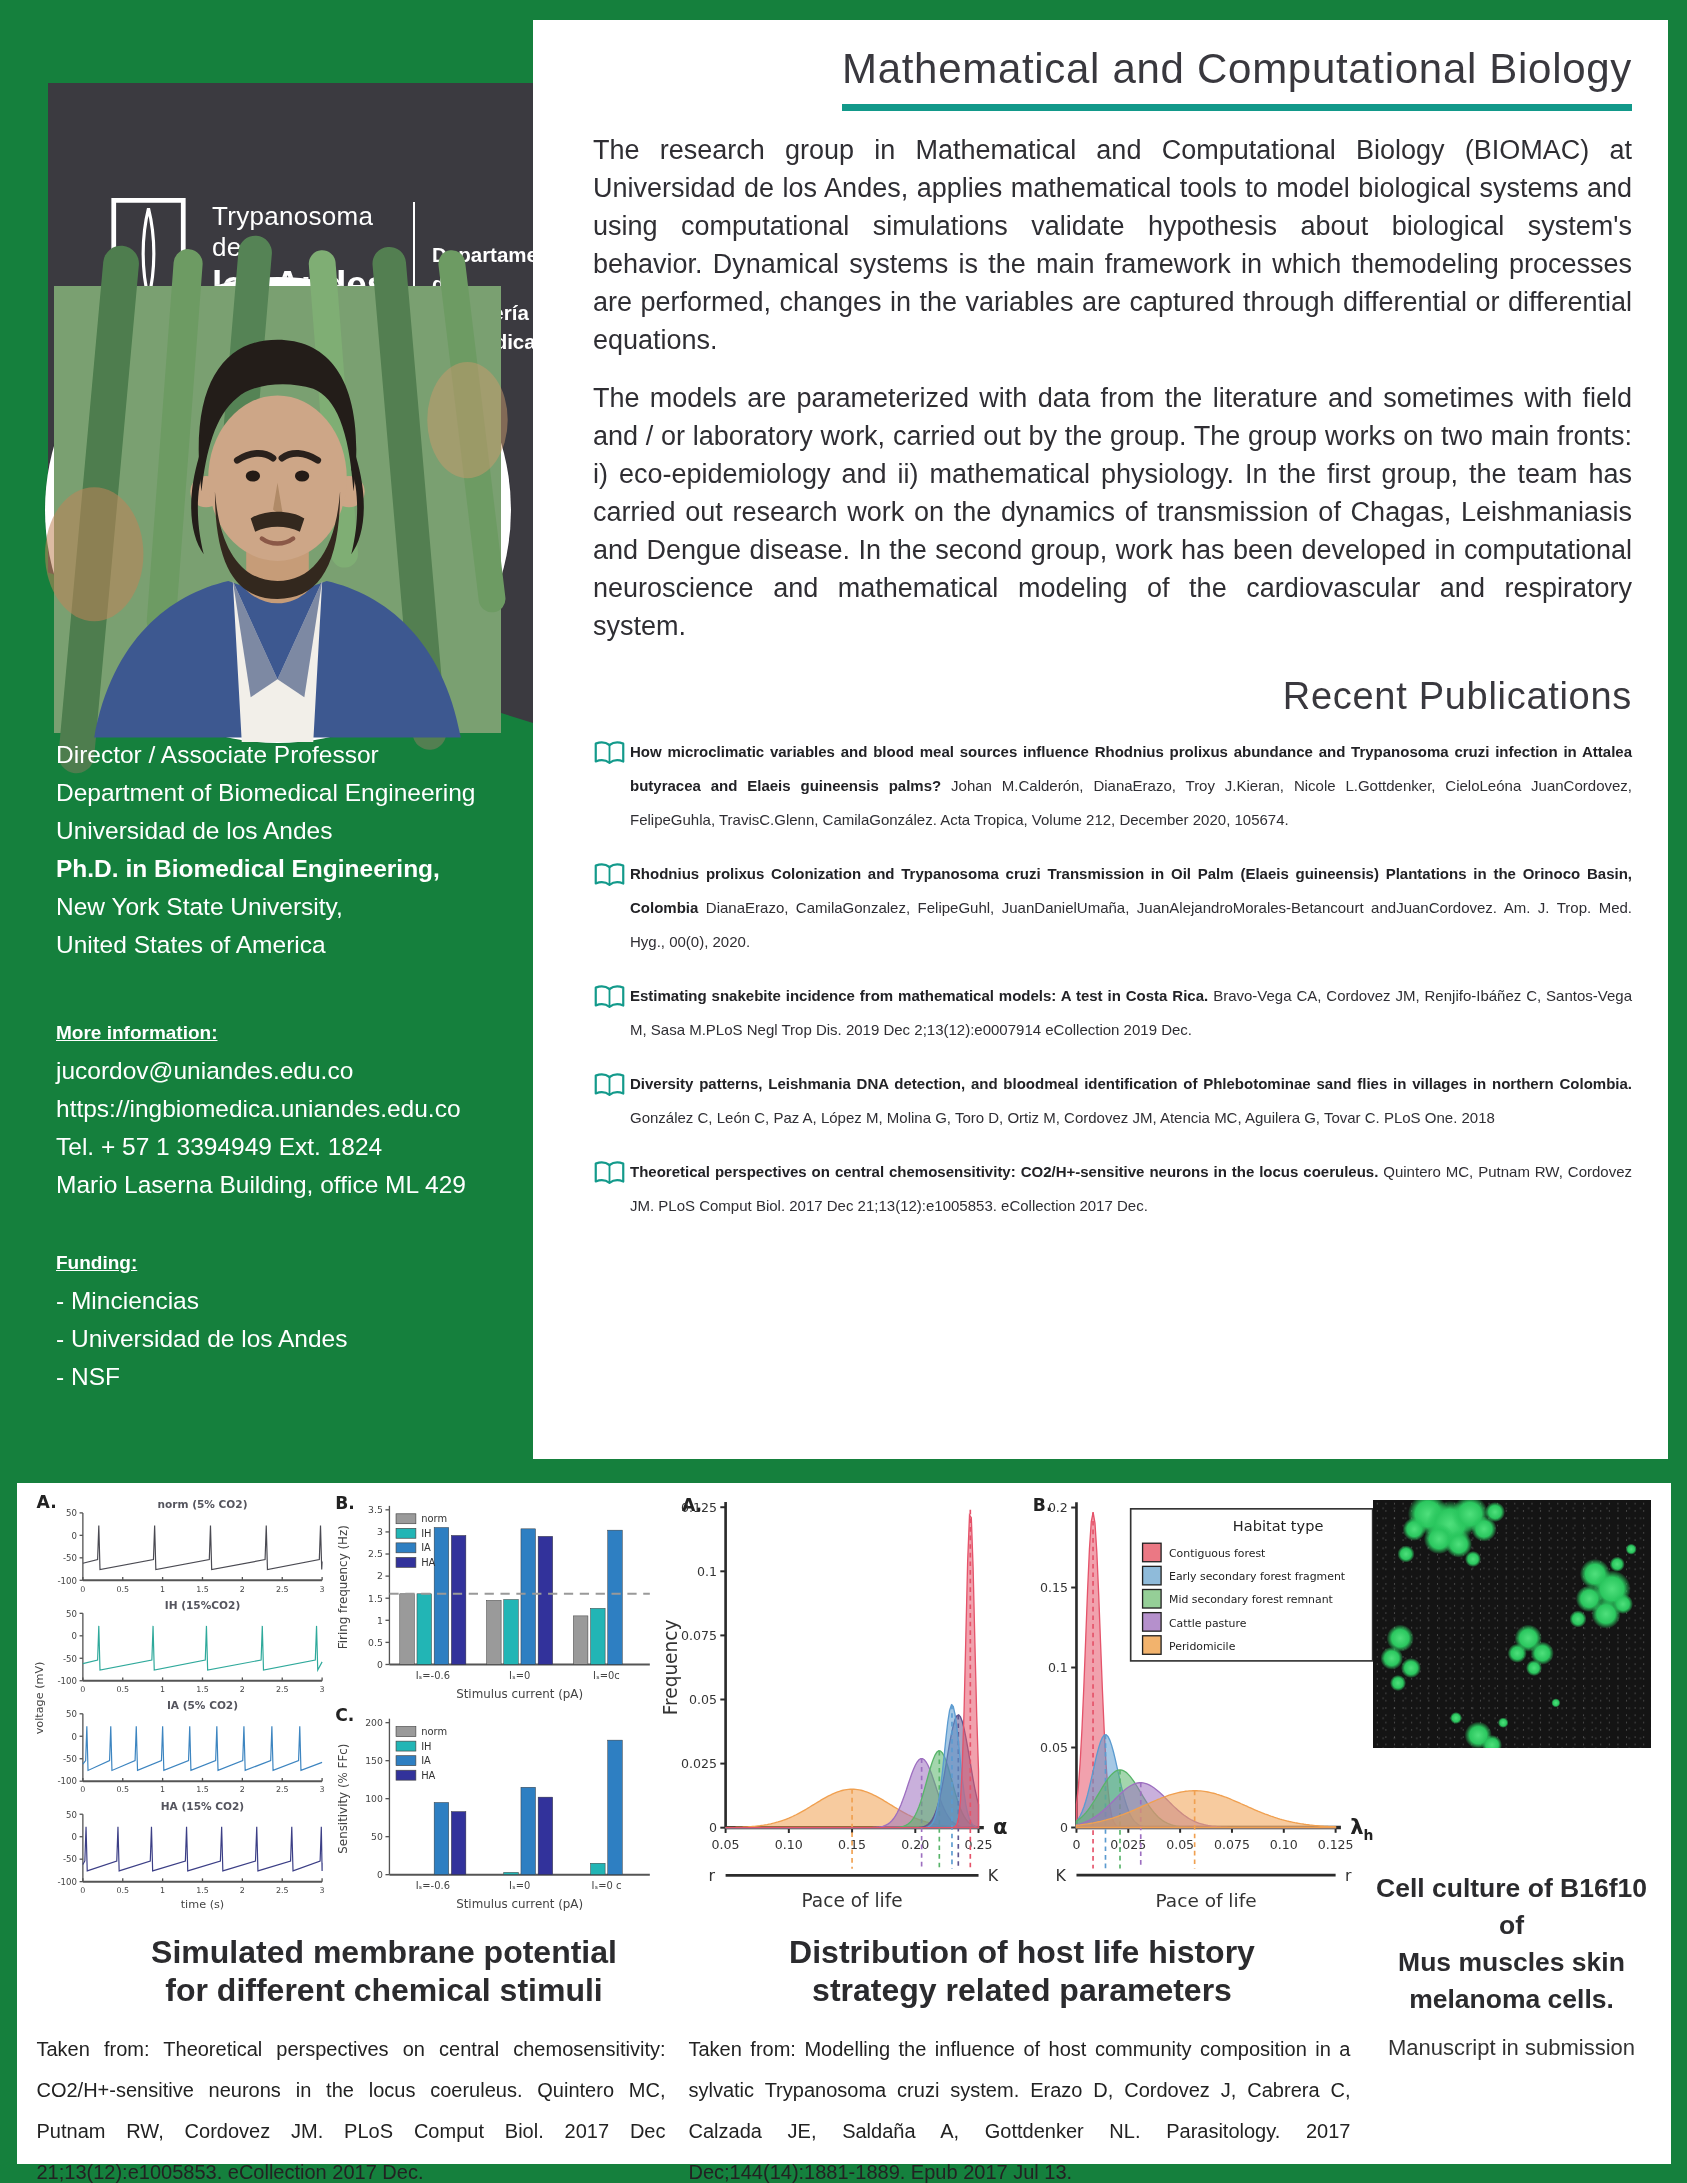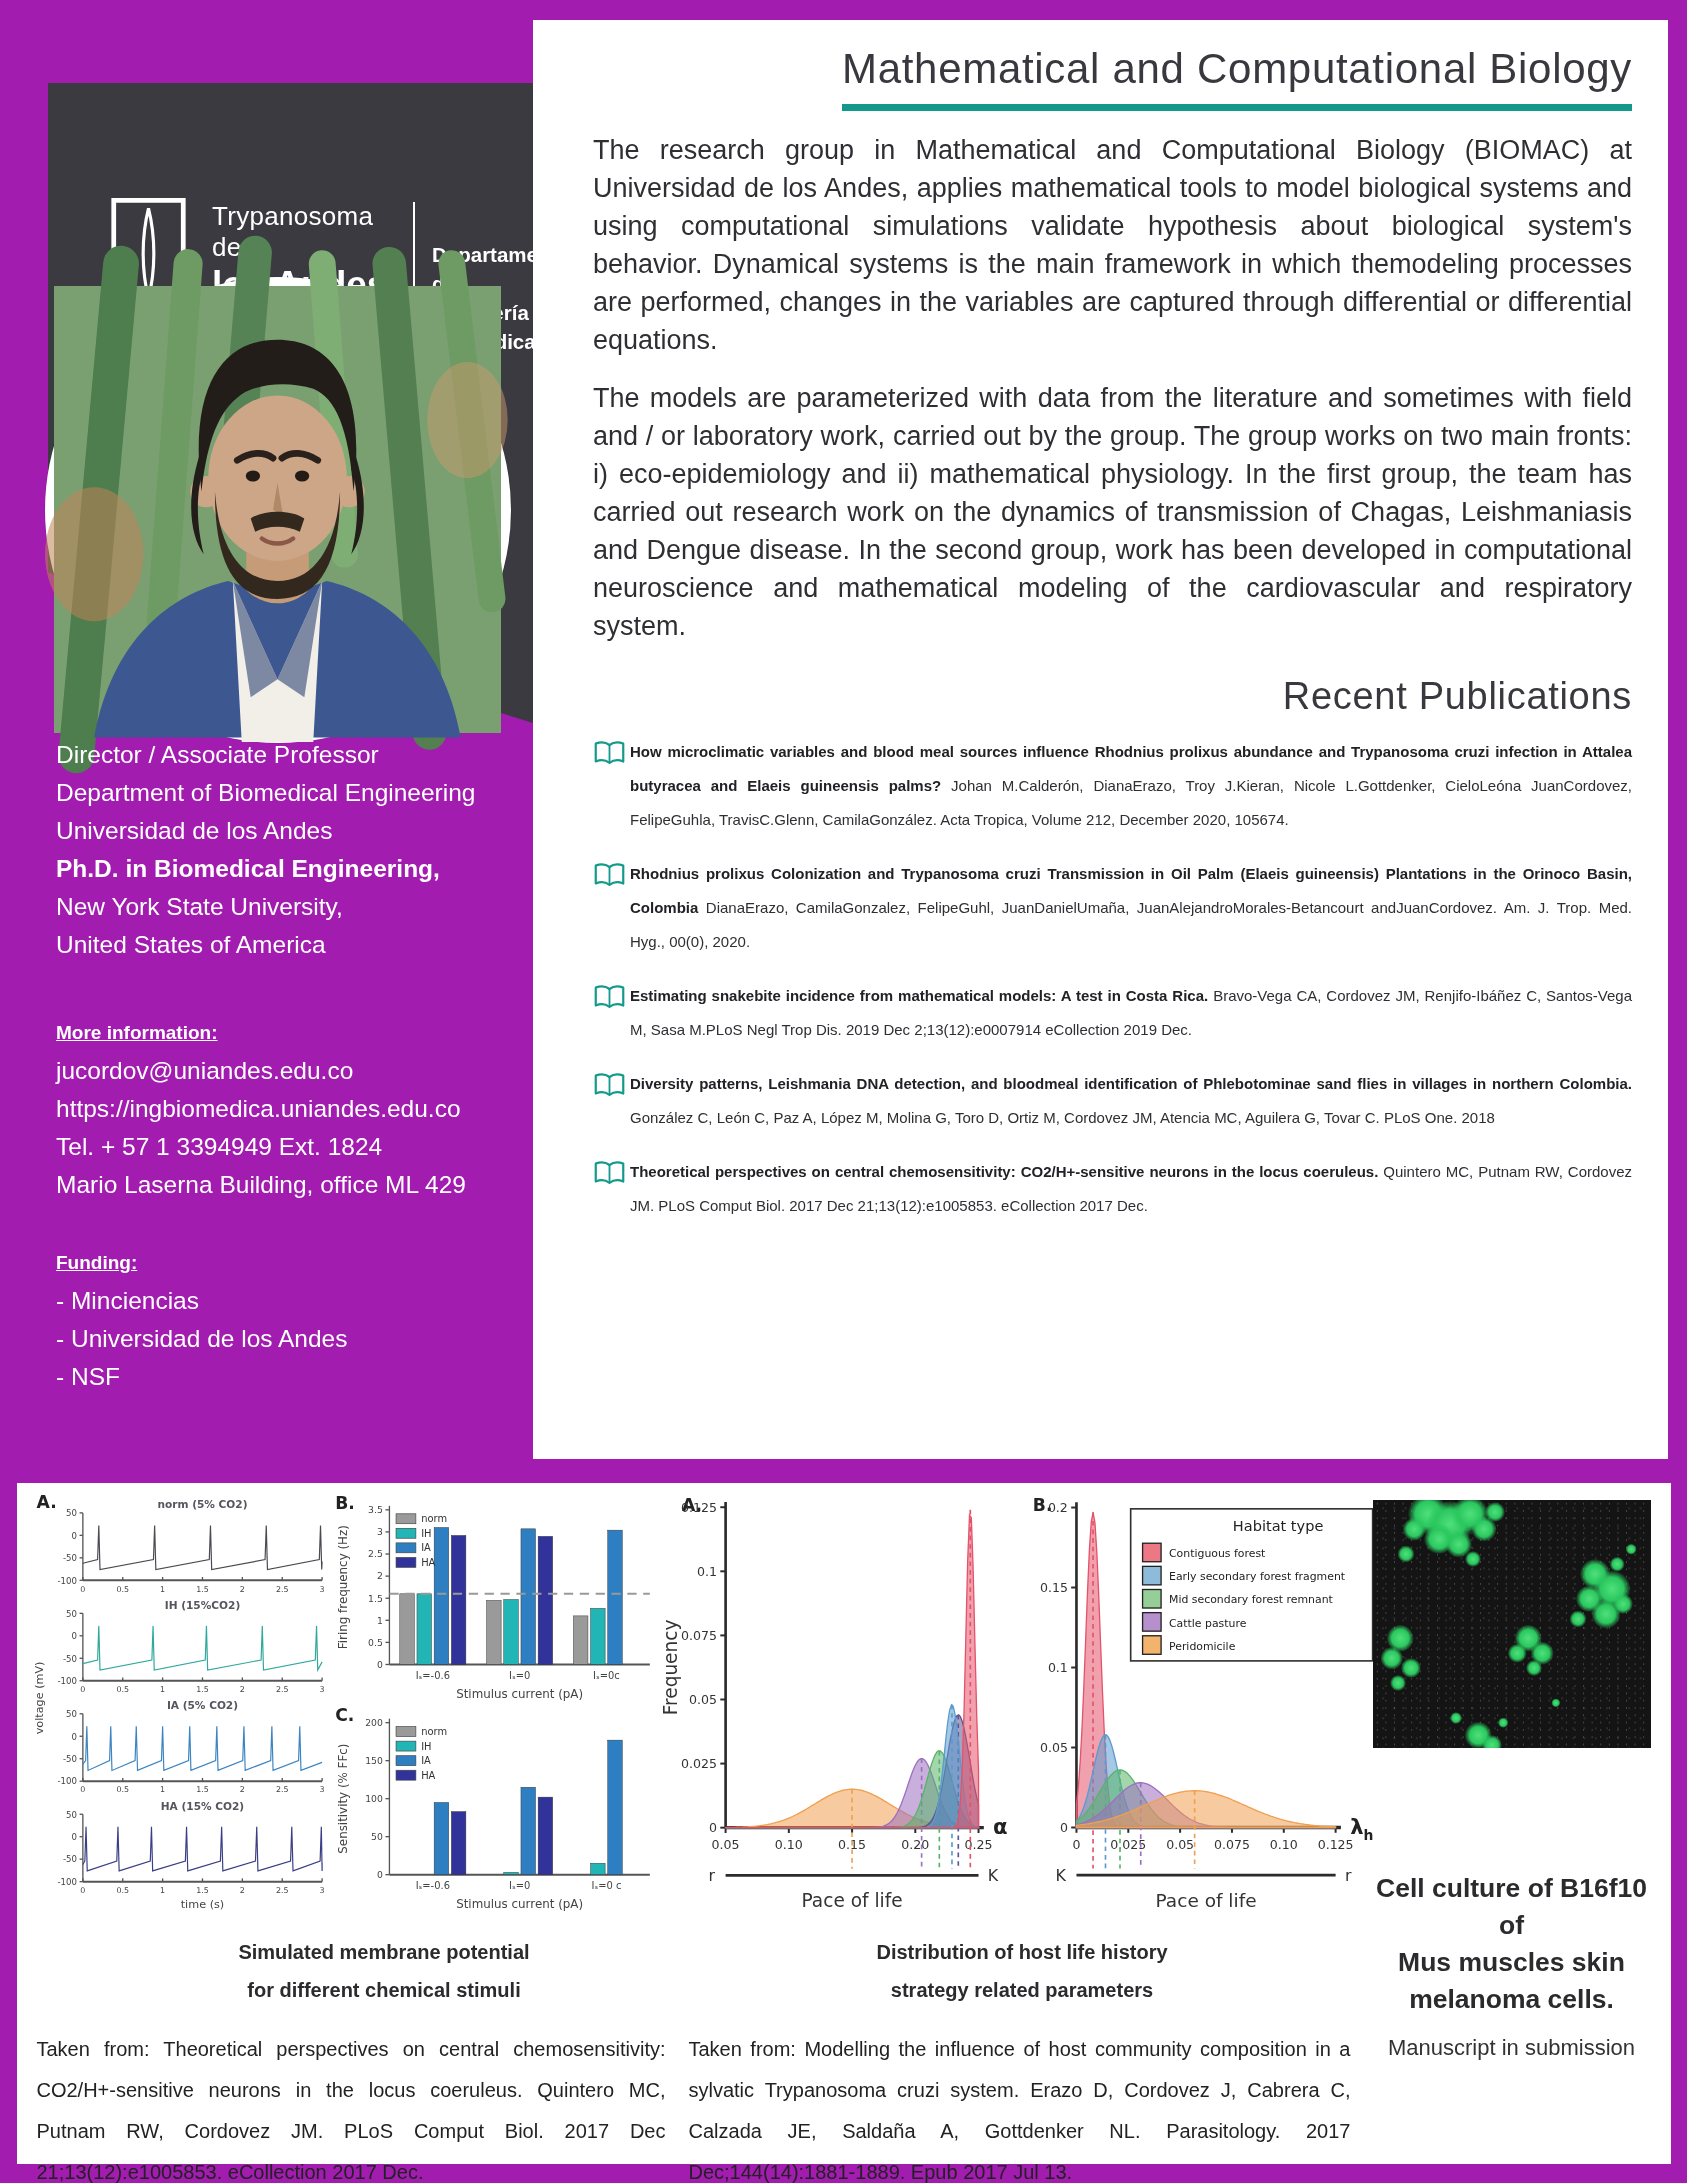--- a/index.html
+++ b/index.html
@@ -1,17 +1,17 @@
 <!DOCTYPE html>
 <html style="font-size:10.6px"><head>
 <meta charset="utf-8">
 <style>
   html,body{margin:0;padding:0;}
   body{font-family:"Liberation Sans", sans-serif;}
-  #page{position:relative;width:1687px;height:2183px;background:#a21caf;overflow:hidden;}
+  #page{position:relative;width:1687px;height:2183px;background:#15803d;overflow:hidden;}
   svg{overflow:visible;}
   
   #right-panel{position:absolute;left:533px;top:20px;width:1135px;height:1439px;background:#ffffff;
     padding:25px 36px 0 60px;box-sizing:border-box;overflow:hidden;}
   .title-wrap{text-align:right;}
   #right-panel h1{margin:0;display:inline-block;font-size:42px;font-weight:500;color:#39383E;
     letter-spacing:0.7px;padding-bottom:10.6px;border-bottom:7.3px solid #12998A;}
   .body-text{font-size:27px;line-height:38px;color:#2F2E33;text-align:justify;margin:20px 0 0 0;font-weight:400;}
   #right-panel h2{margin:30px 0 17px 0;text-align:right;font-size:38px;font-weight:500;color:#39383E;letter-spacing:0.7px;}
   .pub{display:flex;align-items:flex-start;margin:0 0 20px 0;}
@@ -44,21 +44,21 @@
   #fig-spikes{position:absolute;left:13.2px;top:6.6px;}
   #fig-bars{position:absolute;left:314px;top:6.6px;}
   #fig-d1{position:absolute;left:645px;top:6.6px;}
   #fig-d2{position:absolute;left:996px;top:6.6px;}
   #micro{position:absolute;left:1356px;top:16.5px;width:278px;height:248px;background:#141414;overflow:hidden;
     background-image:radial-gradient(rgba(205,205,205,.28) 0.7px, transparent 1.1px),
                      radial-gradient(rgba(150,150,150,.20) 0.7px, transparent 1.1px);
     background-size:8.6px 7.3px,11.2px 10px;background-position:0 0,4.6px 3.3px;}
   .blob{position:absolute;border-radius:50%;transform:translate(-50%,-50%);filter:blur(0.7px);
     background:radial-gradient(circle,#4fe07c 0%,#2bc75f 45%,rgba(20,130,60,0) 72%);}
-  .fig-caption{position:absolute;text-align:center;font-size:20px;font-weight:bold;color:#2B2B2E;line-height:38px;}
+  .fig-caption{position:absolute;text-align:center;font-size:32px;font-weight:bold;color:#2B2B2E;line-height:38px;}
   #cap1{left:60px;top:450px;width:615px;}
   #cap2{left:668px;top:450px;width:675px;}
   #cap3{left:1356px;top:387px;width:278px;font-size:26.5px;line-height:37px;}
   #cap3 .sub{font-size:22px;font-weight:400;margin-top:10.6px;color:#333;}
   .taken{position:absolute;font-size:20px;line-height:41px;color:#222;text-align:justify;font-weight:400;}
   #tf1{left:20px;top:526px;width:629px;}
   #tf2{left:672px;top:526px;width:662px;}
 </style>
 </head>
 <body>

